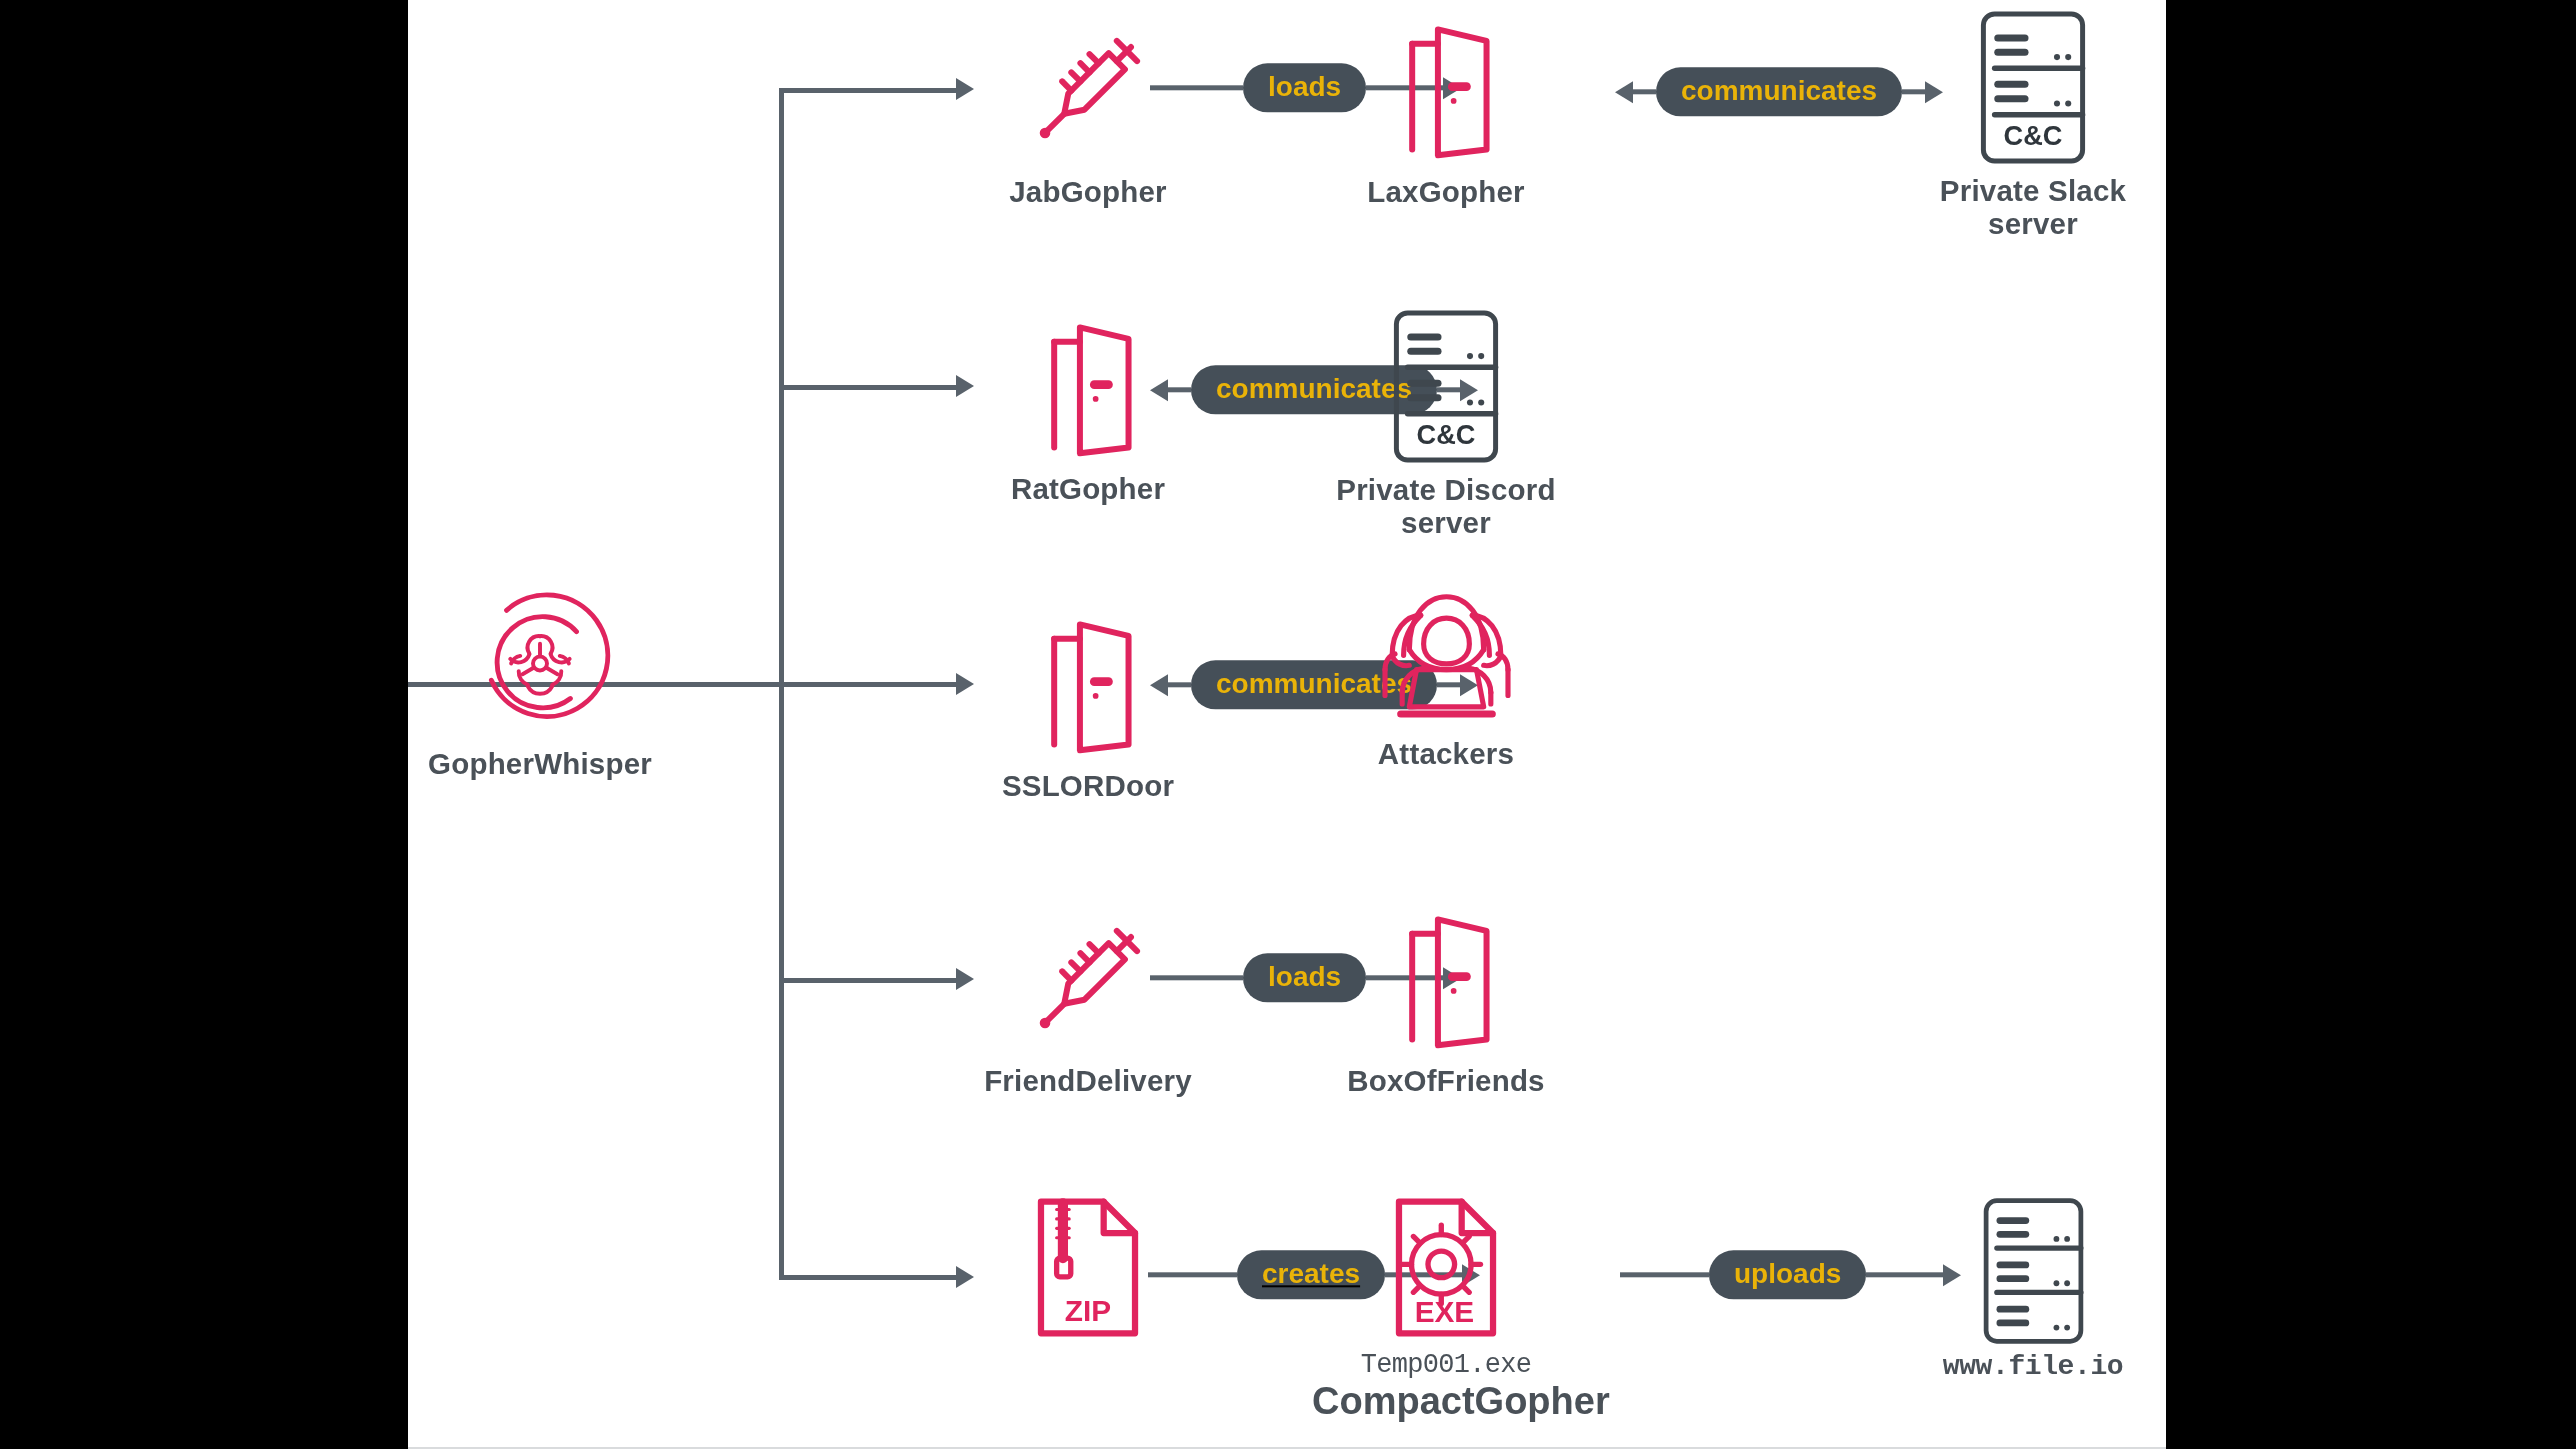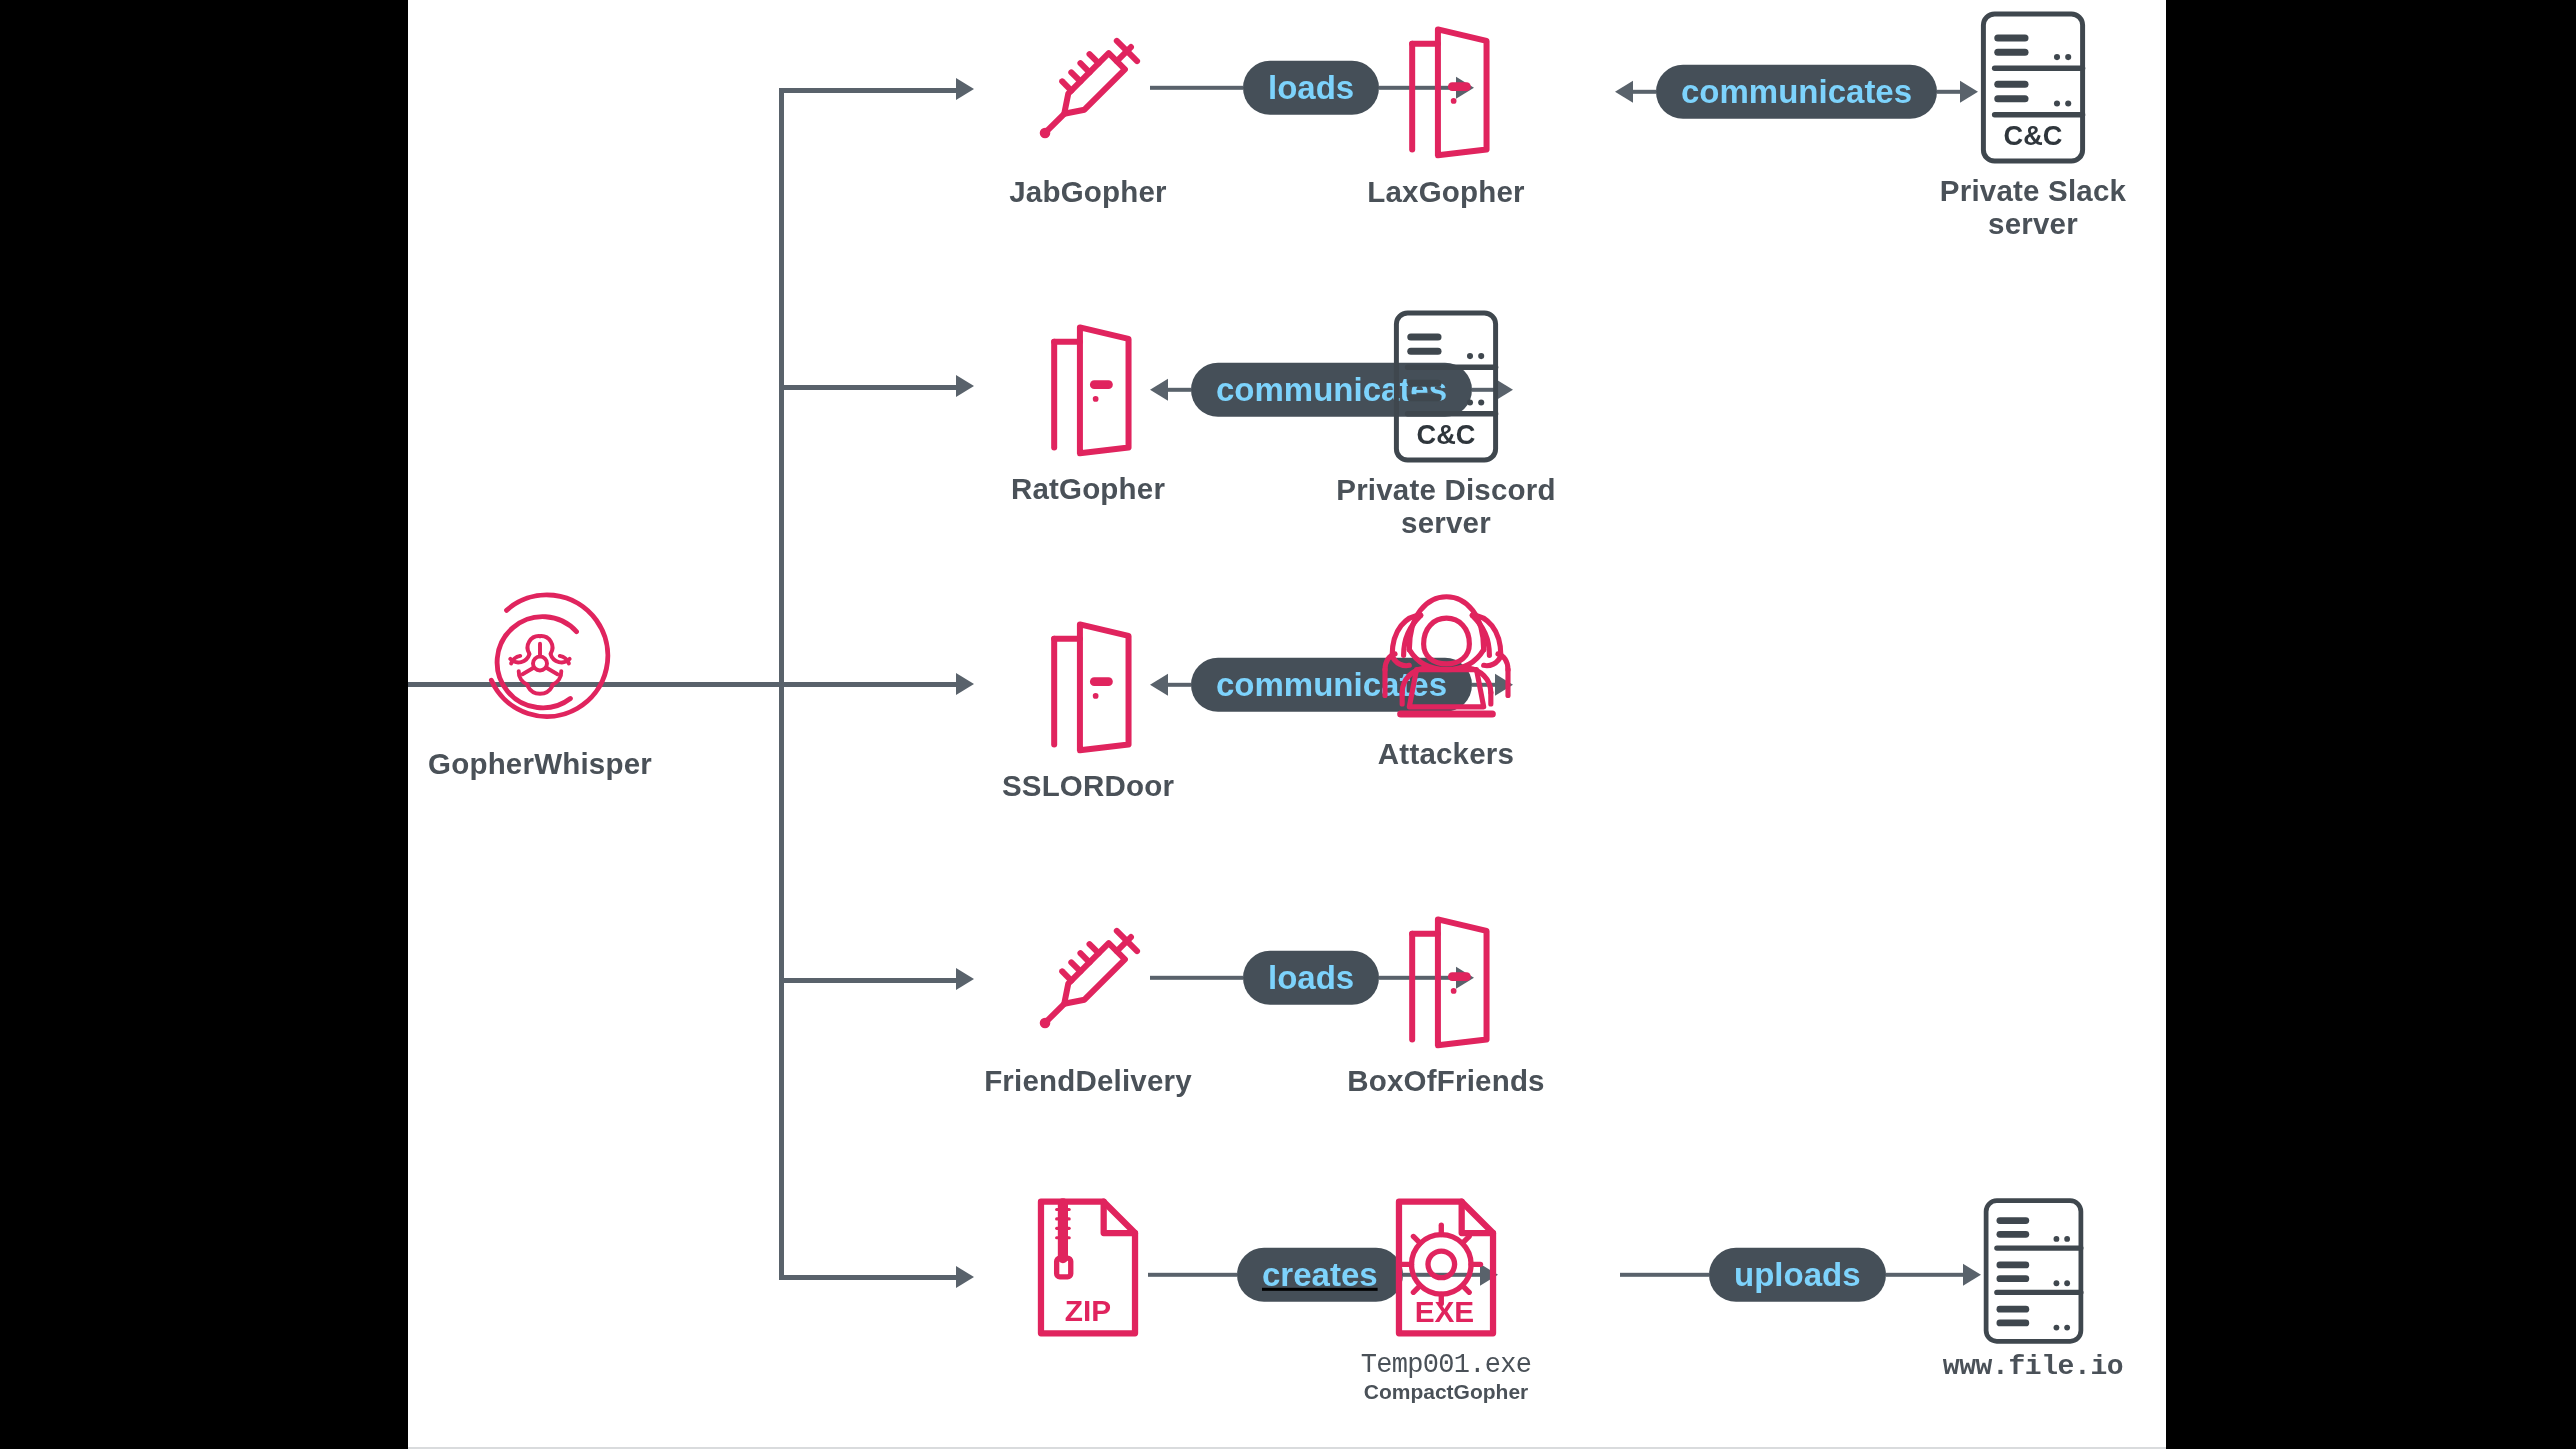--- a/index.html
+++ b/index.html
@@ -50,21 +50,21 @@
     letter-spacing: 0.2px;
     white-space: pre-line;
   }
   .node .node-label.mono {
     font-family: "Liberation Mono", monospace;
     font-weight: 700;
     font-size: 28px;
     letter-spacing: -0.4px;
   }
   .node .node-sublabel {
-    font-size: 21px;
+    font-size: 38px;
     font-weight: 600;
     color: #4a5158;
     line-height: 1.12;
   }
   .node .node-label.filename {
     font-family: "Liberation Mono", monospace;
     font-weight: 400;
     font-size: 27px;
     letter-spacing: -0.7px;
   }
@@ -93,23 +93,23 @@
     display: flex;
     align-items: center;
     transform: translateY(-50%);
   }
   .rel .seg {
     height: 4.5px;
     background: #59626b;
   }
   .rel .pill {
     background: #454f58;
-    color: #7dd3fc;
+    color: #eab308;
     border-radius: 36px;
-    font-size: 33px;
+    font-size: 28px;
     font-weight: 600;
     padding: 9.8px 25px 11.6px 25px;
     line-height: 1;
     white-space: nowrap;
   }
   .rel .ah {
     width: 0; height: 0;
     border-top: 11.6px solid transparent;
     border-bottom: 11.6px solid transparent;
     border-left: 18px solid #59626b;

